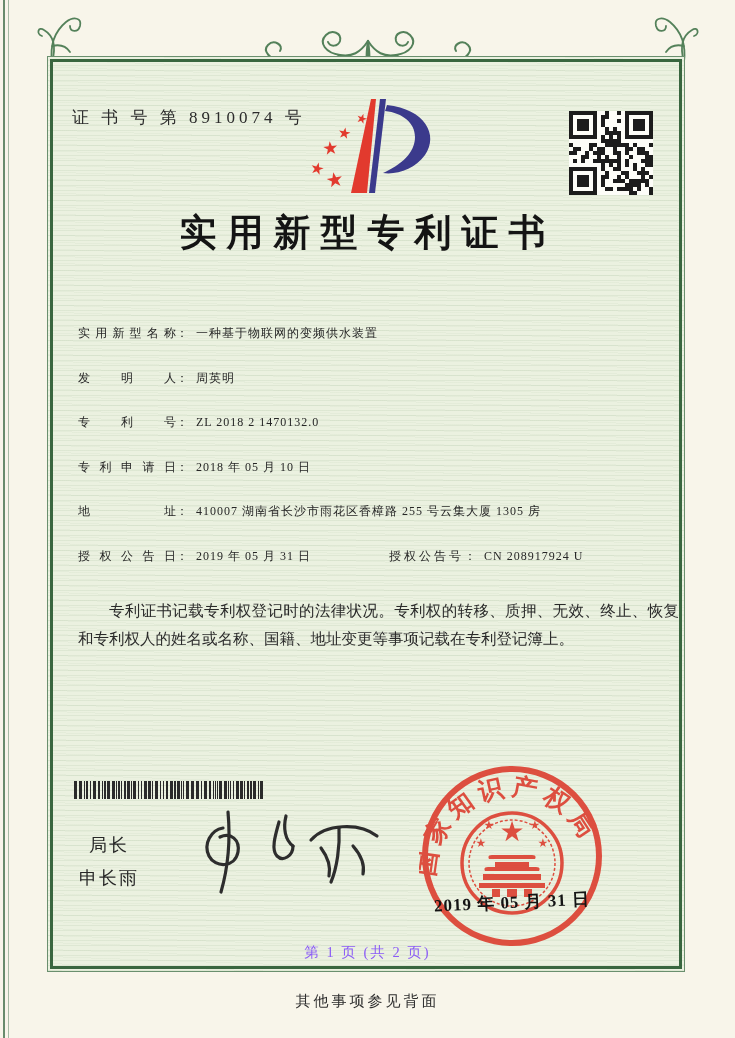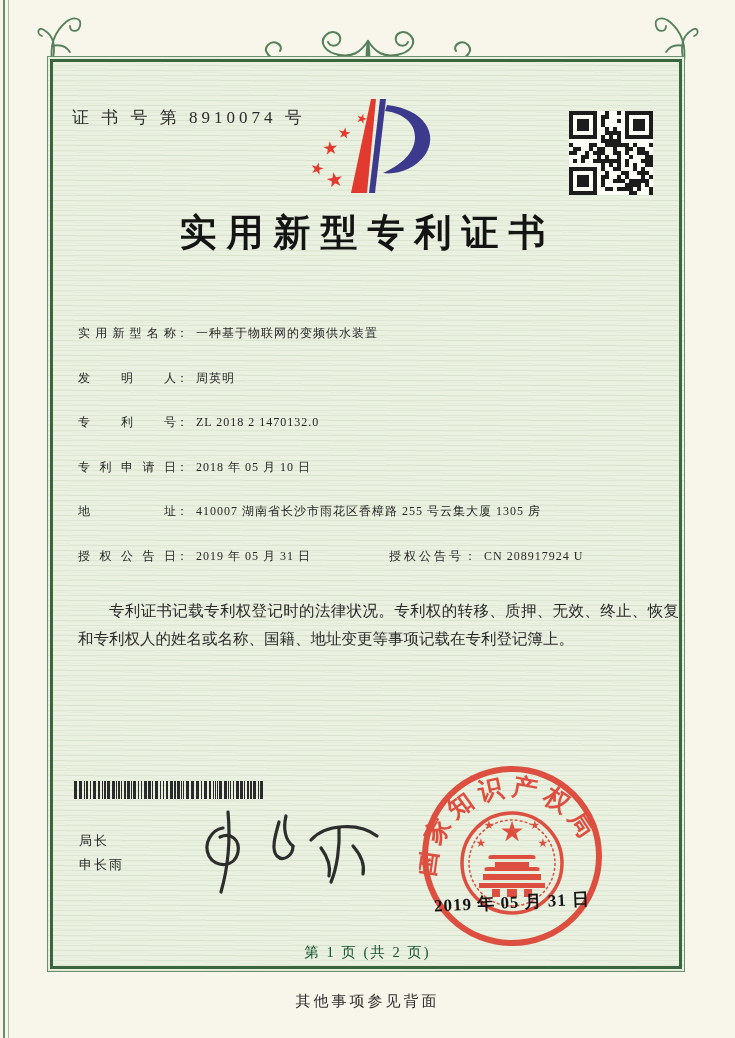--- a/index.html
+++ b/index.html
@@ -42,31 +42,31 @@
   .fvalue{letter-spacing:1px;}
   .grant-pair{margin-left:46px;padding-left:32px;}
   .grant-pair .glabel{letter-spacing:3px;}
 
   .paras{position:absolute;left:78px;top:597px;right:56px;font-size:15.5px;line-height:1.82;color:#2a2a2a;text-align:justify;}
   .paras p{margin:0;text-indent:2em;}
 
   .barcode{position:absolute;left:74px;top:781px;width:192px;height:18px;}
   .barcode svg{display:block;}
 
-  .signer{position:absolute;left:79px;top:829px;font-size:13px;color:#262626;letter-spacing:2px;line-height:1.85;}
+  .signer{position:absolute;left:79px;top:829px;font-size:18px;color:#262626;letter-spacing:2px;line-height:1.85;text-align:center;}
   .signature{position:absolute;left:183px;top:806px;width:200px;height:92px;}
 
   .seal{position:absolute;left:419px;top:763px;width:186px;height:186px;}
   .seal-date{
     position:absolute;left:421px;top:891px;width:182px;text-align:center;
     font-size:17px;color:#141414;letter-spacing:1px;transform:rotate(-2.5deg);
     font-weight:600;
   }
 
-  .page-footer{position:absolute;left:0;right:0;top:943px;text-align:center;font-size:14.5px;color:#14532d;letter-spacing:2px;}
+  .page-footer{position:absolute;left:0;right:0;top:943px;text-align:center;font-size:14.5px;color:#8b5cf6;letter-spacing:2px;}
   .back-note{position:absolute;left:0;right:0;top:992px;text-align:center;font-size:15px;color:#2e2e2e;letter-spacing:3px;}
 
   .orn{position:absolute;pointer-events:none;}
   .orn-top{left:248px;top:23px;width:240px;height:72px;}
   .orn-tl{left:36px;top:6px;width:52px;height:58px;}
   .orn-tr{left:648px;top:6px;width:52px;height:58px;transform:scaleX(-1);}
   .orn-bl{left:50px;top:876px;width:95px;height:92px;}
   .orn-br{left:590px;top:876px;width:95px;height:92px;transform:scaleX(-1);}
 </style>
 </head>

